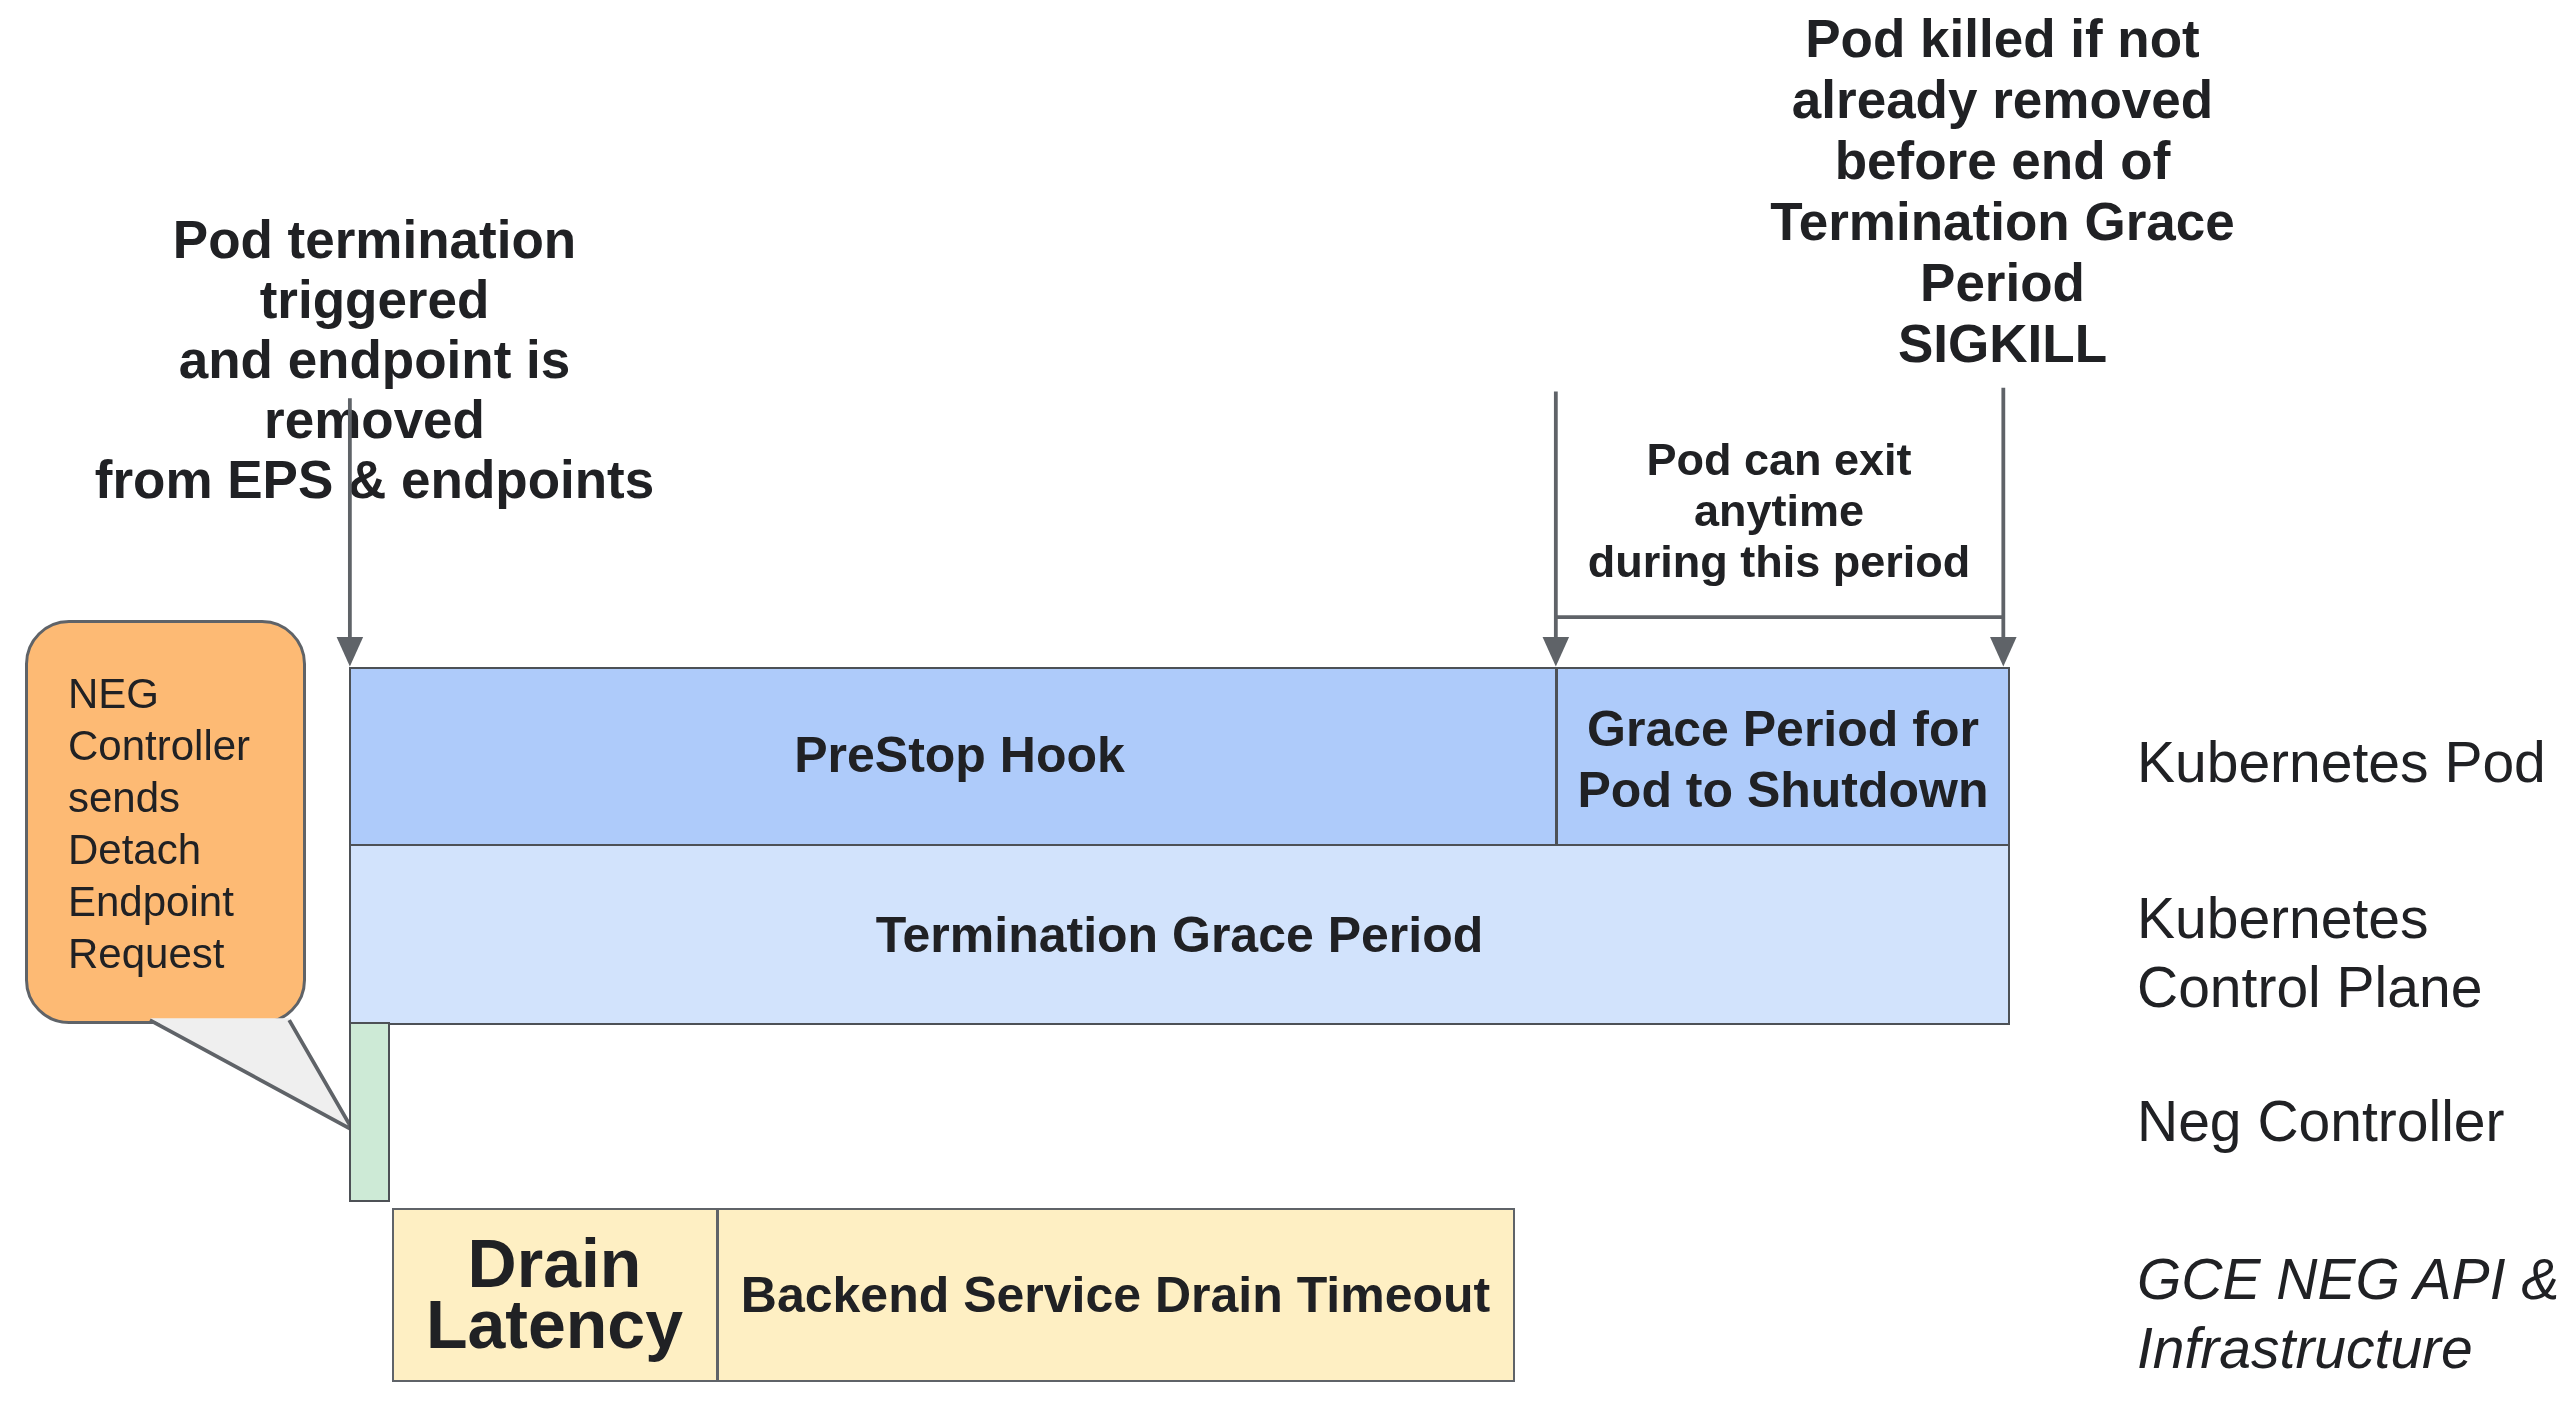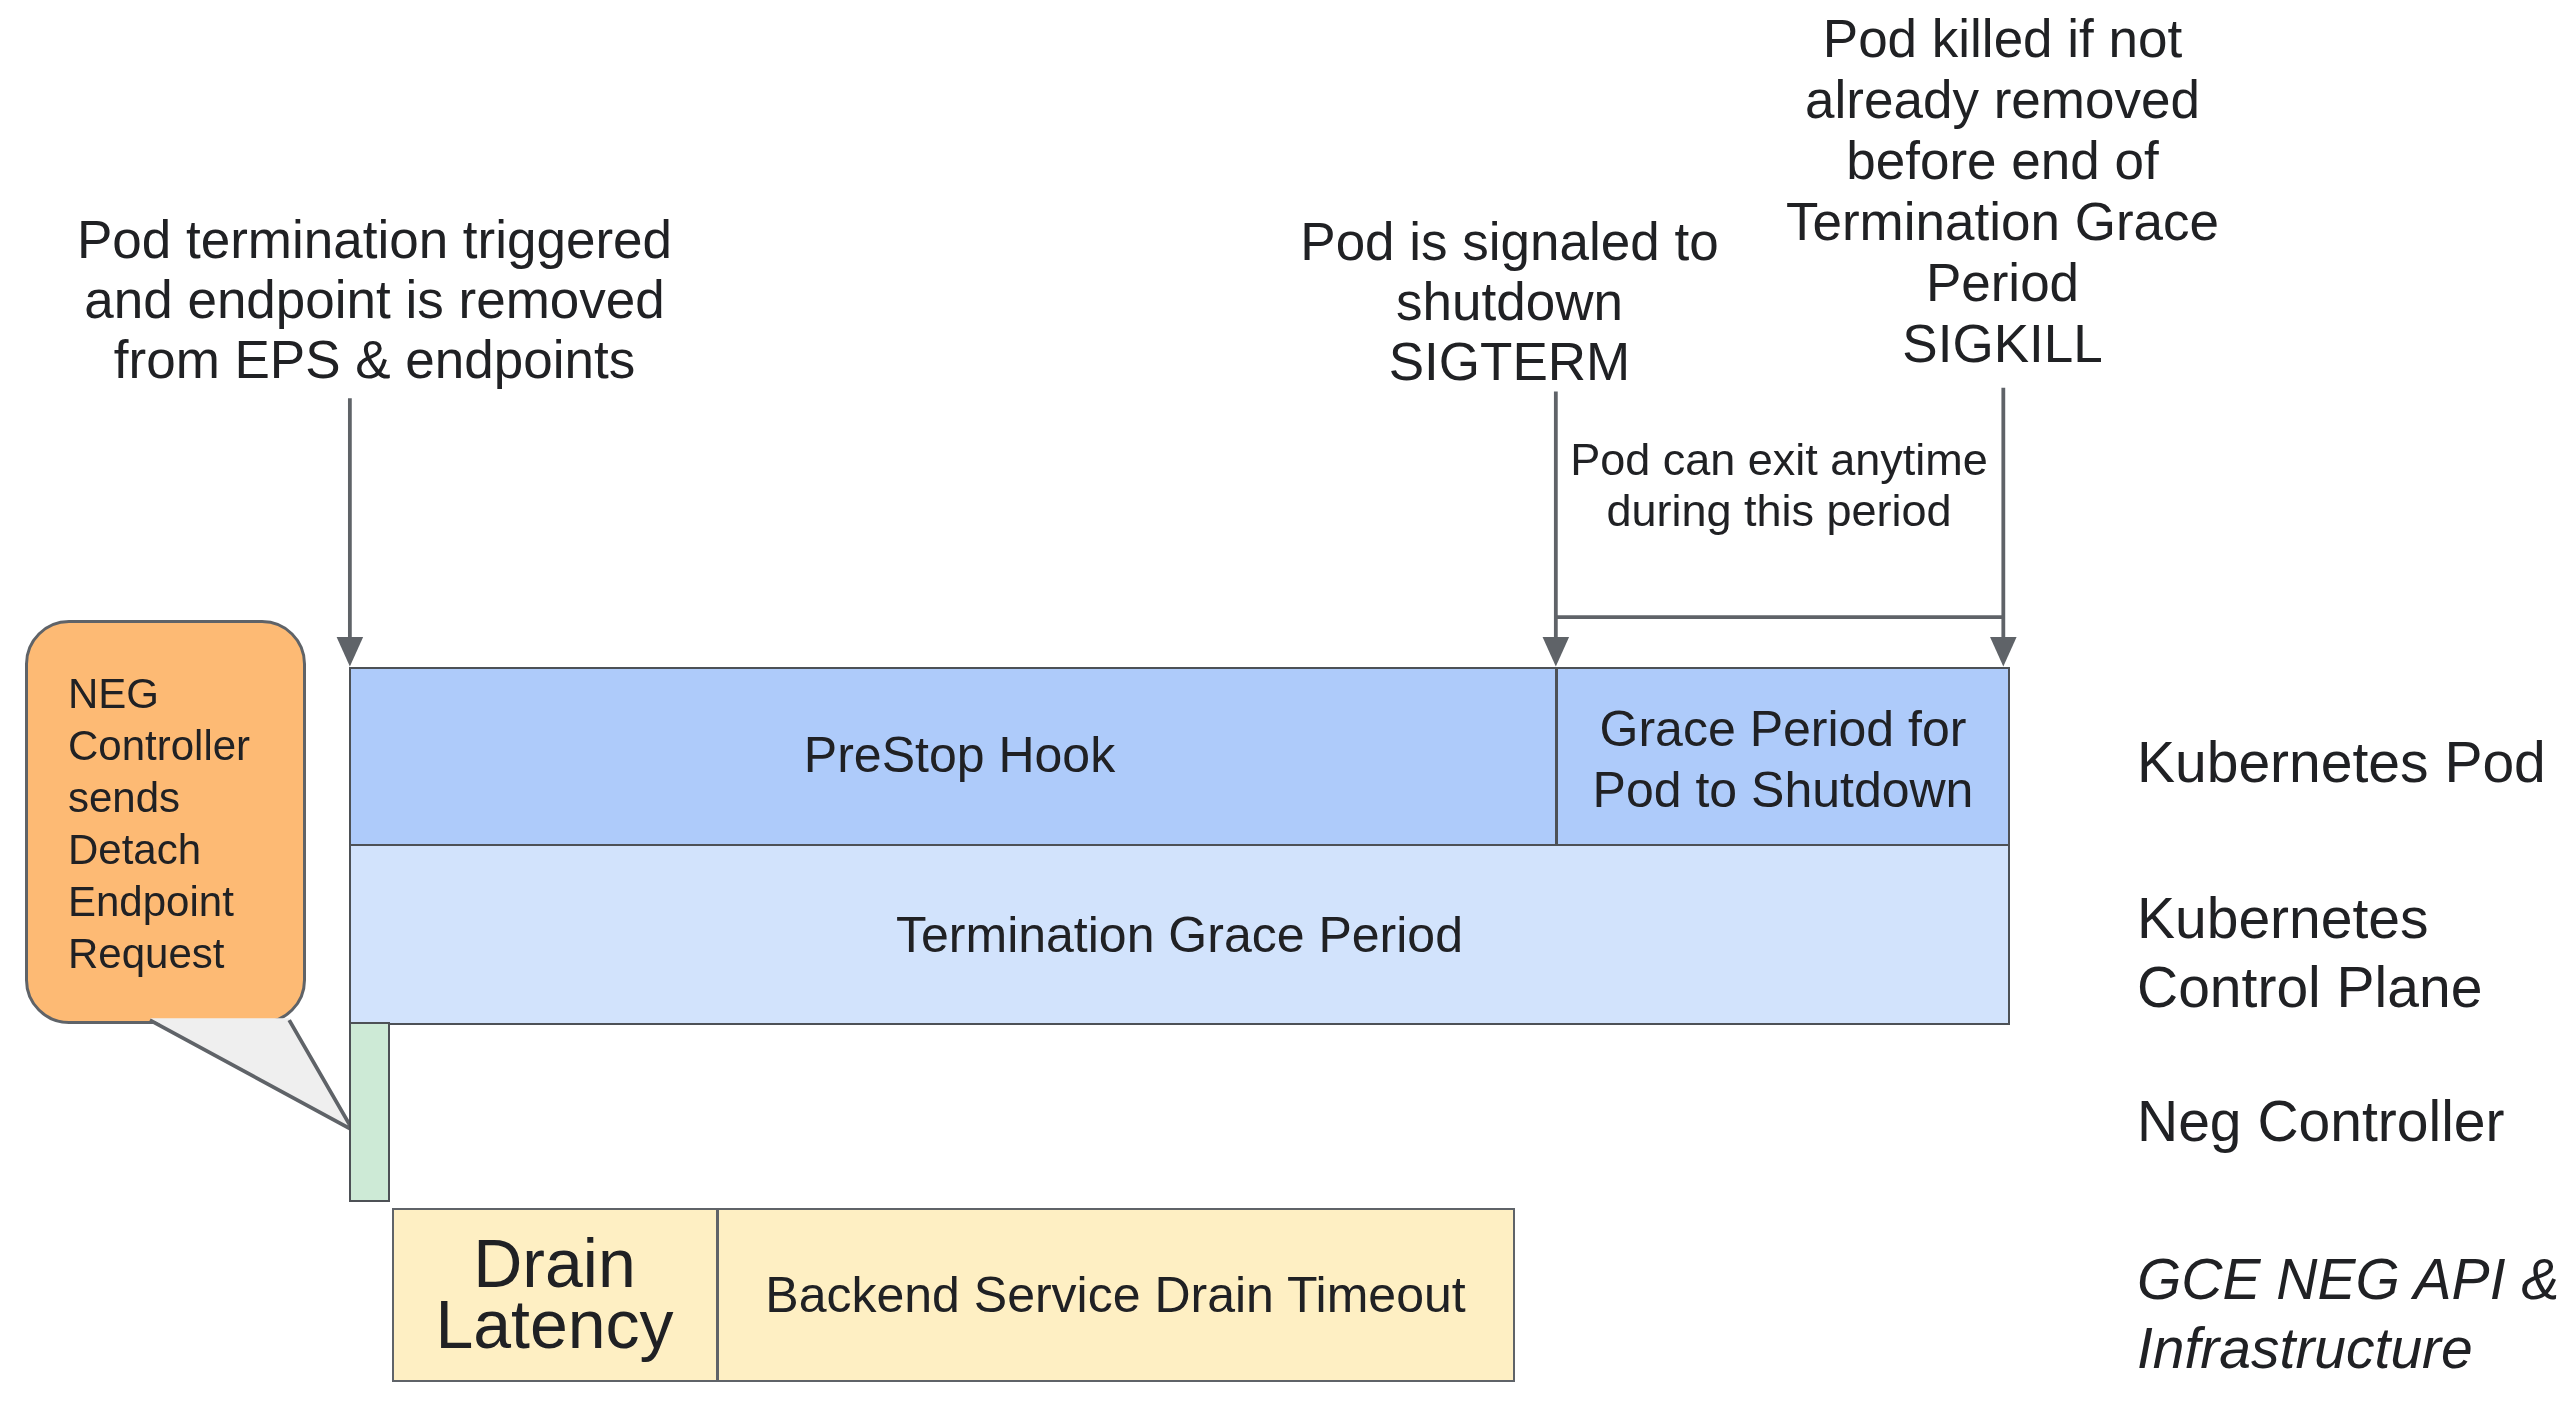--- a/index.html
+++ b/index.html
@@ -6,21 +6,21 @@
   .canvas {
     position: relative;
     width: 2576px;
     height: 1406px;
     background: #ffffff;
     font-family: "Liberation Sans", "DejaVu Sans", sans-serif;
     color: #202124;
     overflow: hidden;
   }
   .txt { position: absolute; white-space: pre-line; color: #202124; }
-  .center { text-align: center; }
+  .center { text-align: center; font-weight: bold; }
 
   
   #ann-left    { left: 74px;   top: 210px; width: 601px; font-size: 53px; line-height: 60px; }
   #ann-sigterm { left: 1225px; top: 212px; width: 569px; font-size: 53px; line-height: 60px; }
   #ann-sigkill { left: 1756px; top: 7.6px;   width: 493px; font-size: 53px; line-height: 61px; }
   #ann-exit    { left: 1561px; top: 418px; width: 436px; font-size: 45px; line-height: 51px; margin-top: 16px; }
 
   
   .bar { position: absolute; border: 2.8px solid #4d5156; box-sizing: border-box; }
   #row-pod         { left: 349px; top: 667px;  width: 1661px; height: 180px; background: #aecbfa; }
@@ -60,23 +60,20 @@
   #overlay { position: absolute; left: 0; top: 0; width: 2576px; height: 1406px; }
 </style>
 </head>
 <body>
 
 <div class="canvas">
 
   <div class="txt center" id="ann-left">Pod termination triggered
 and endpoint is removed
 from EPS &amp; endpoints</div>
-  <div class="txt center" id="ann-sigterm">Pod is signaled to
-shutdown
-SIGTERM</div>
   <div class="txt center" id="ann-sigkill">Pod killed if not
 already removed
 before end of
 Termination Grace
 Period
 SIGKILL</div>
   <div class="txt center" id="ann-exit">Pod can exit anytime
 during this period</div>
 
   <div id="bubble">

